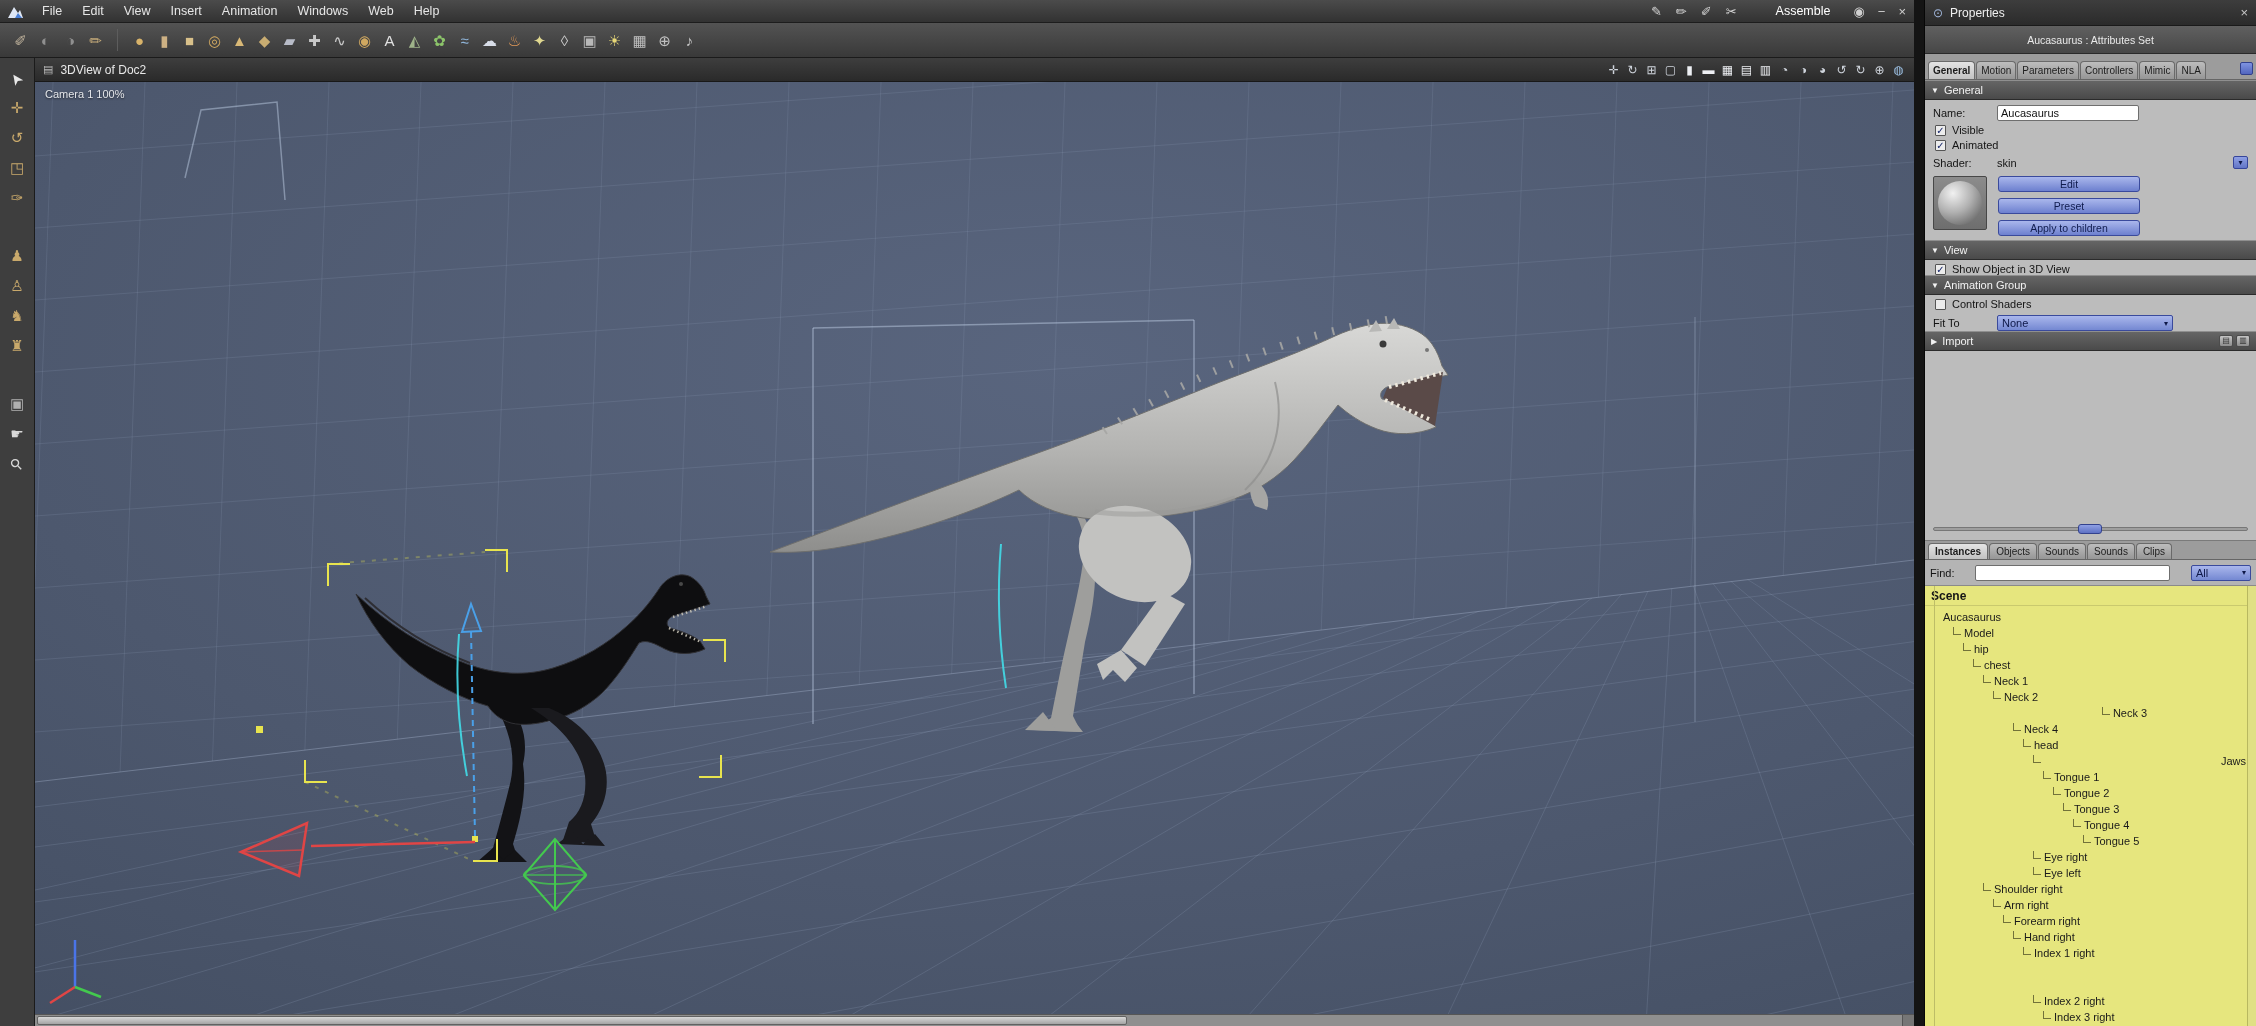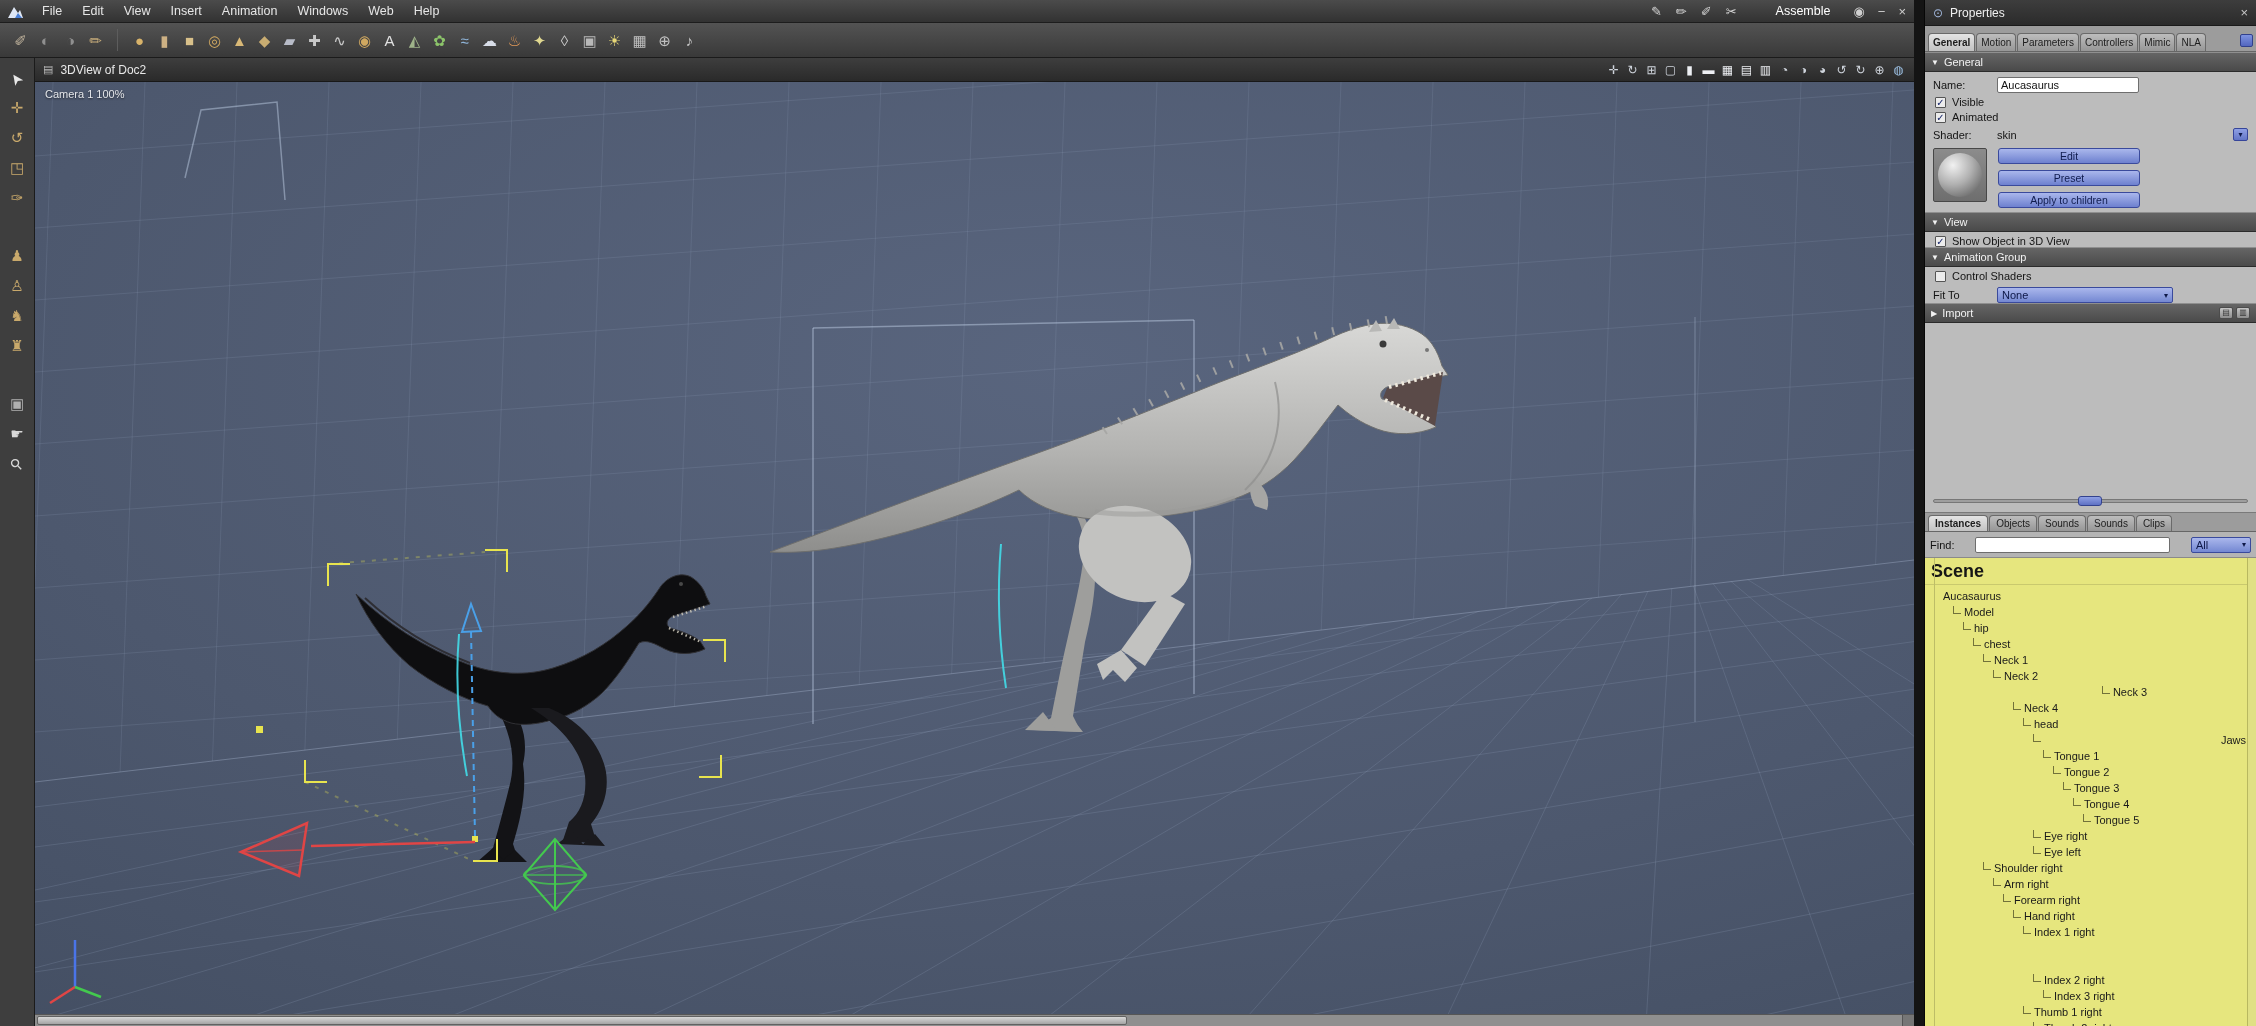--- a/index.html
+++ b/index.html
@@ -72,21 +72,21 @@
 .browser-tabs{height:20px;background:#9c9c9c;display:flex;align-items:flex-end;padding:2px 3px 0;border-top:1px solid #7a7a7a;border-bottom:1px solid #666;gap:1px}
 .btab{font-size:10px;padding:2px 6px;background:linear-gradient(#bdbdbd,#969696);border:1px solid #6a6a6a;border-bottom:none;border-radius:4px 4px 0 0;color:#1c1c1c}
 .btab.active{background:linear-gradient(#e4e4e4,#c2c2c2);font-weight:bold}
 .find-row{height:26px;background:#b4b4b4;display:flex;align-items:center;padding:0 5px;gap:21px;border-bottom:1px solid #8a8a8a}
 .find-row label{text-align:right}
 .find-row .txt{flex:1;width:auto}
 .dropdown.all{width:60px}
 .scene-area{flex:1;position:relative;background:#e6e67e;min-height:0;overflow:hidden}
 .gutter{position:absolute;left:0;top:0;bottom:0;width:10px;border-right:1px solid #bdbd67}
 .tree-scroll{position:absolute;right:0;top:0;bottom:0;width:9px;background:#e0e084;border-left:1px solid #b8b860}
-.scene-head{font-weight:bold;font-size:18px;padding:3px 0 2px 6px;border-bottom:1px solid #c9c96e;color:#161616}
+.scene-head{font-weight:bold;font-size:12px;padding:3px 0 2px 6px;border-bottom:1px solid #c9c96e;color:#161616}
 .tree{position:relative;padding:1px 10px 0 12px}
 .tree-row{display:flex;align-items:flex-end;height:16px;color:#1a1a1a;white-space:nowrap;font-size:11px}
 .conn{width:8px;height:8px;border-left:1px solid #72723a;border-bottom:1px solid #72723a;margin:0 3px 4px 0;flex:0 0 auto}
 </style>
 </head>
 <body>
 
 <div class="app">
   <div class="left-region">
 
@@ -396,20 +396,21 @@
       </div>
     </div>
   </div>
 
   <div class="props">
     <div class="props-header">
       <span class="ph-icon">⊙</span>
       <span>Properties</span>
       <span class="ph-close">×</span>
     </div>
+    <div class="props-subtitle">Aucasaurus : Attributes Set</div>
     <div class="props-tabs">
       <div style="display:flex;gap:1px;align-items:flex-end">
 
       <span class="ptab active">General</span>
           <span class="ptab">Motion</span>
           <span class="ptab">Parameters</span>
           <span class="ptab">Controllers</span>
           <span class="ptab">Mimic</span>
           <span class="ptab">NLA</span>
         </div>

